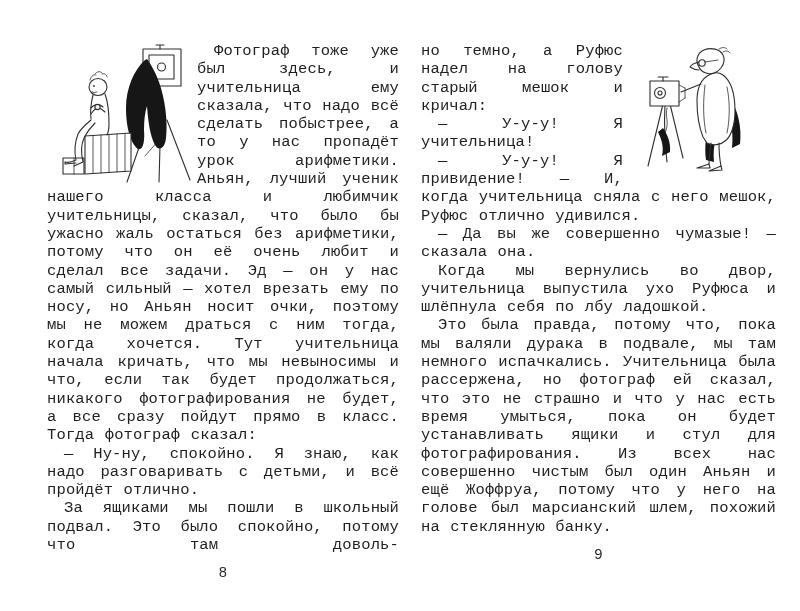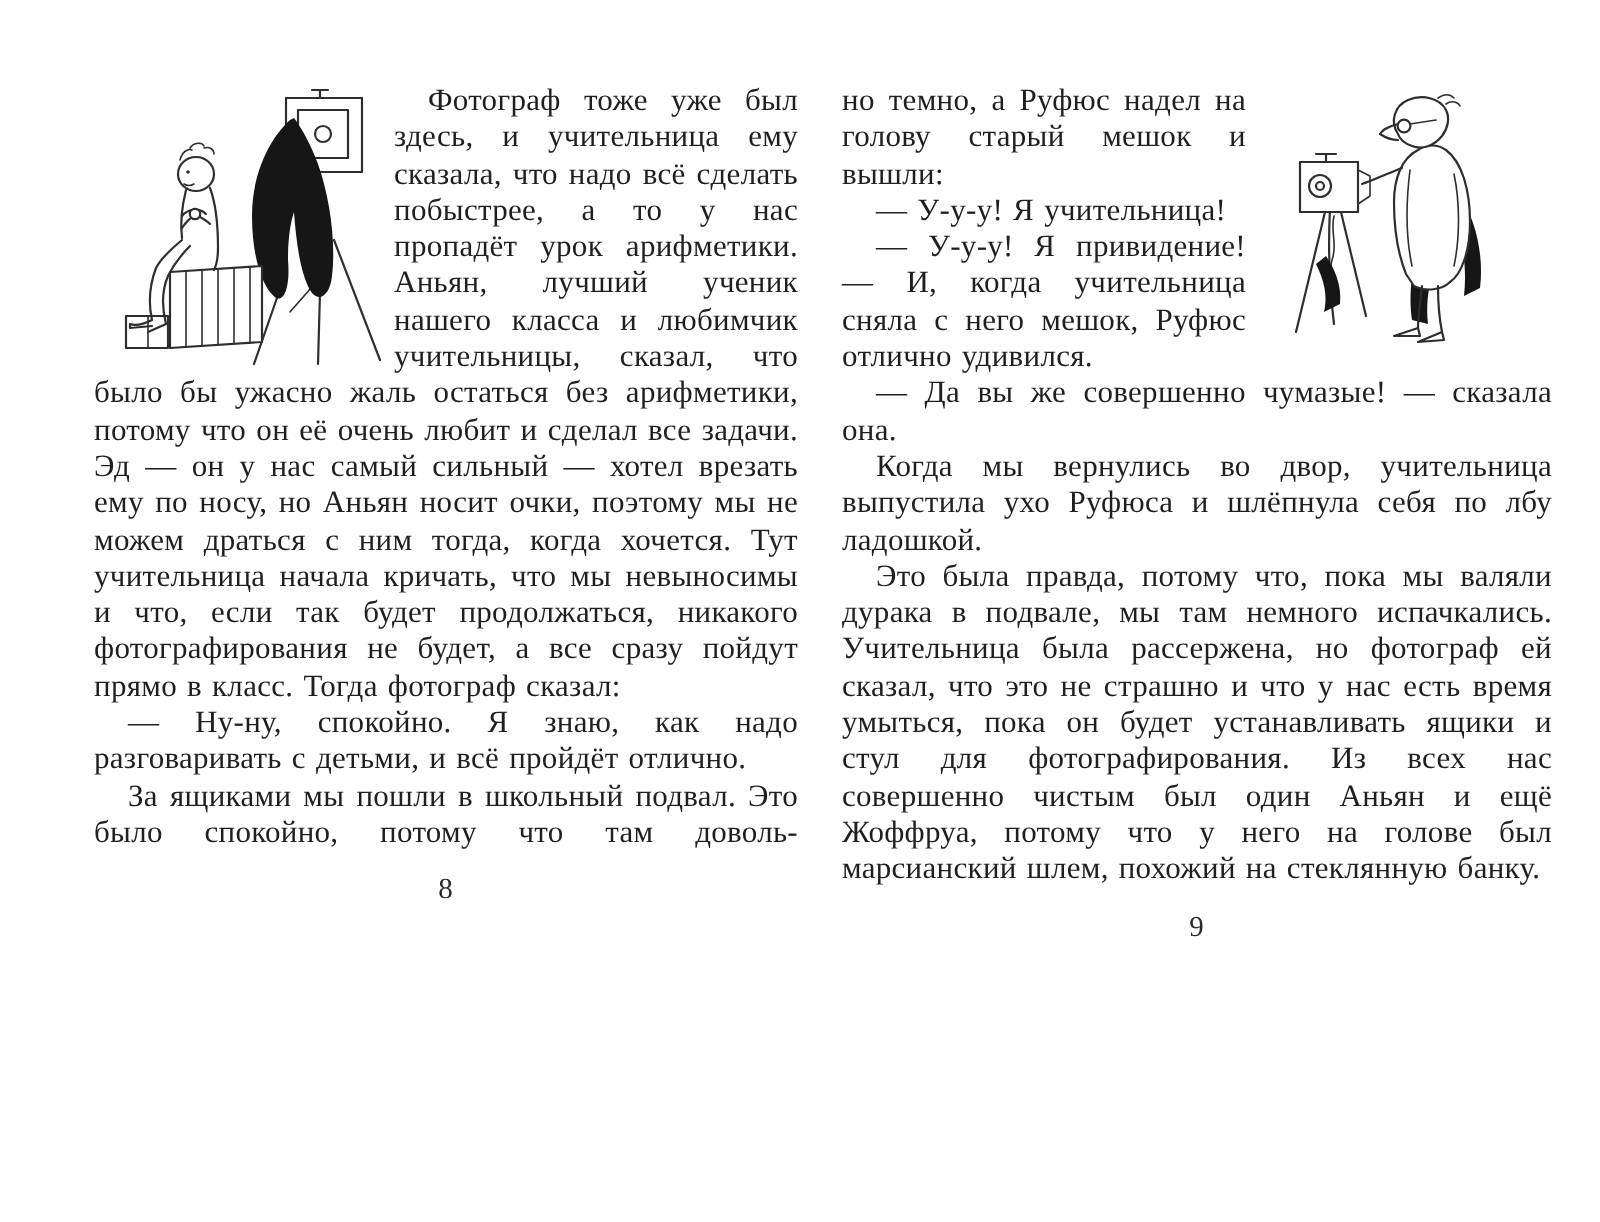--- a/index.html
+++ b/index.html
@@ -1,19 +1,19 @@
 <!DOCTYPE html>
 <html><head>
 <meta charset="utf-8">
 <style>
   html, body { margin:0; padding:0; background:#ffffff; }
   .spread {
     position:relative; width:800px; height:611px;
     background:#ffffff; overflow:hidden;
-    font-family:Liberation Serif, serif;
+    font-family:Liberation Mono, monospace;
     color:#1f1f1f;
   }
   .page { position:absolute; top:42px; }
   .page-left  { left:47px;  width:352px; }
   .page-right { left:421px; width:355px; }
   .pagetext {
     font-size:15.5px; line-height:18.3px;
     text-align:justify; letter-spacing:0.15px; word-spacing:1px;
   }
   .para { margin:0; padding:0; }
@@ -109,21 +109,21 @@
               <path class="wh" d="M66,118 L54,122 L67,122 Z M78,120 L66,125 L79,124 Z"></path>
             </g>
             <g>
               <rect class="wh" x="7" y="35" width="29" height="25"></rect>
               <circle class="wh" cx="17" cy="47" r="5.5"></circle>
               <circle cx="17" cy="47" r="2"></circle>
               <path d="M20,35 L20,31 M15,31 L25,31"></path>
               <path class="thin" d="M36,39 L42,42 M36,56 L42,52 M42,42 L42,52"></path>
             </g>
           </svg>
-        </span><span>но темно, а Руфюс надел на голову старый мешок и вышли:</span>
+        </span><span>но темно, а Руфюс надел на голову старый мешок и кричал:</span>
       </p>
       <p class="para indent"><span>— У-у-у! Я учительница!</span></p>
       <p class="para indent"><span>— У-у-у! Я привидение! — И, когда учительница сняла с него мешок, Руфюс отлично удивился.</span></p>
       <p class="para indent"><span>— Да вы же совершенно чумазые! — сказала она.</span></p>
       <p class="para indent"><span>Когда мы вернулись во двор, учительница выпустила ухо Руфюса и шлёпнула себя по лбу ладошкой.</span></p>
       <p class="para indent"><span>Это была правда, потому что, пока мы валяли дурака в подвале, мы там немного испачкались. Учительница была рассержена, но фотограф ей сказал, что это не страшно и что у нас есть время умыться, пока он будет устанавливать ящики и стул для фотографирования. Из всех нас совершенно чистым был один Аньян и ещё Жоффруа, потому что у него на голове был марсианский шлем, похожий на стеклянную банку.</span></p>
     </div>
     <div class="folio">9</div>
   </div>
 

